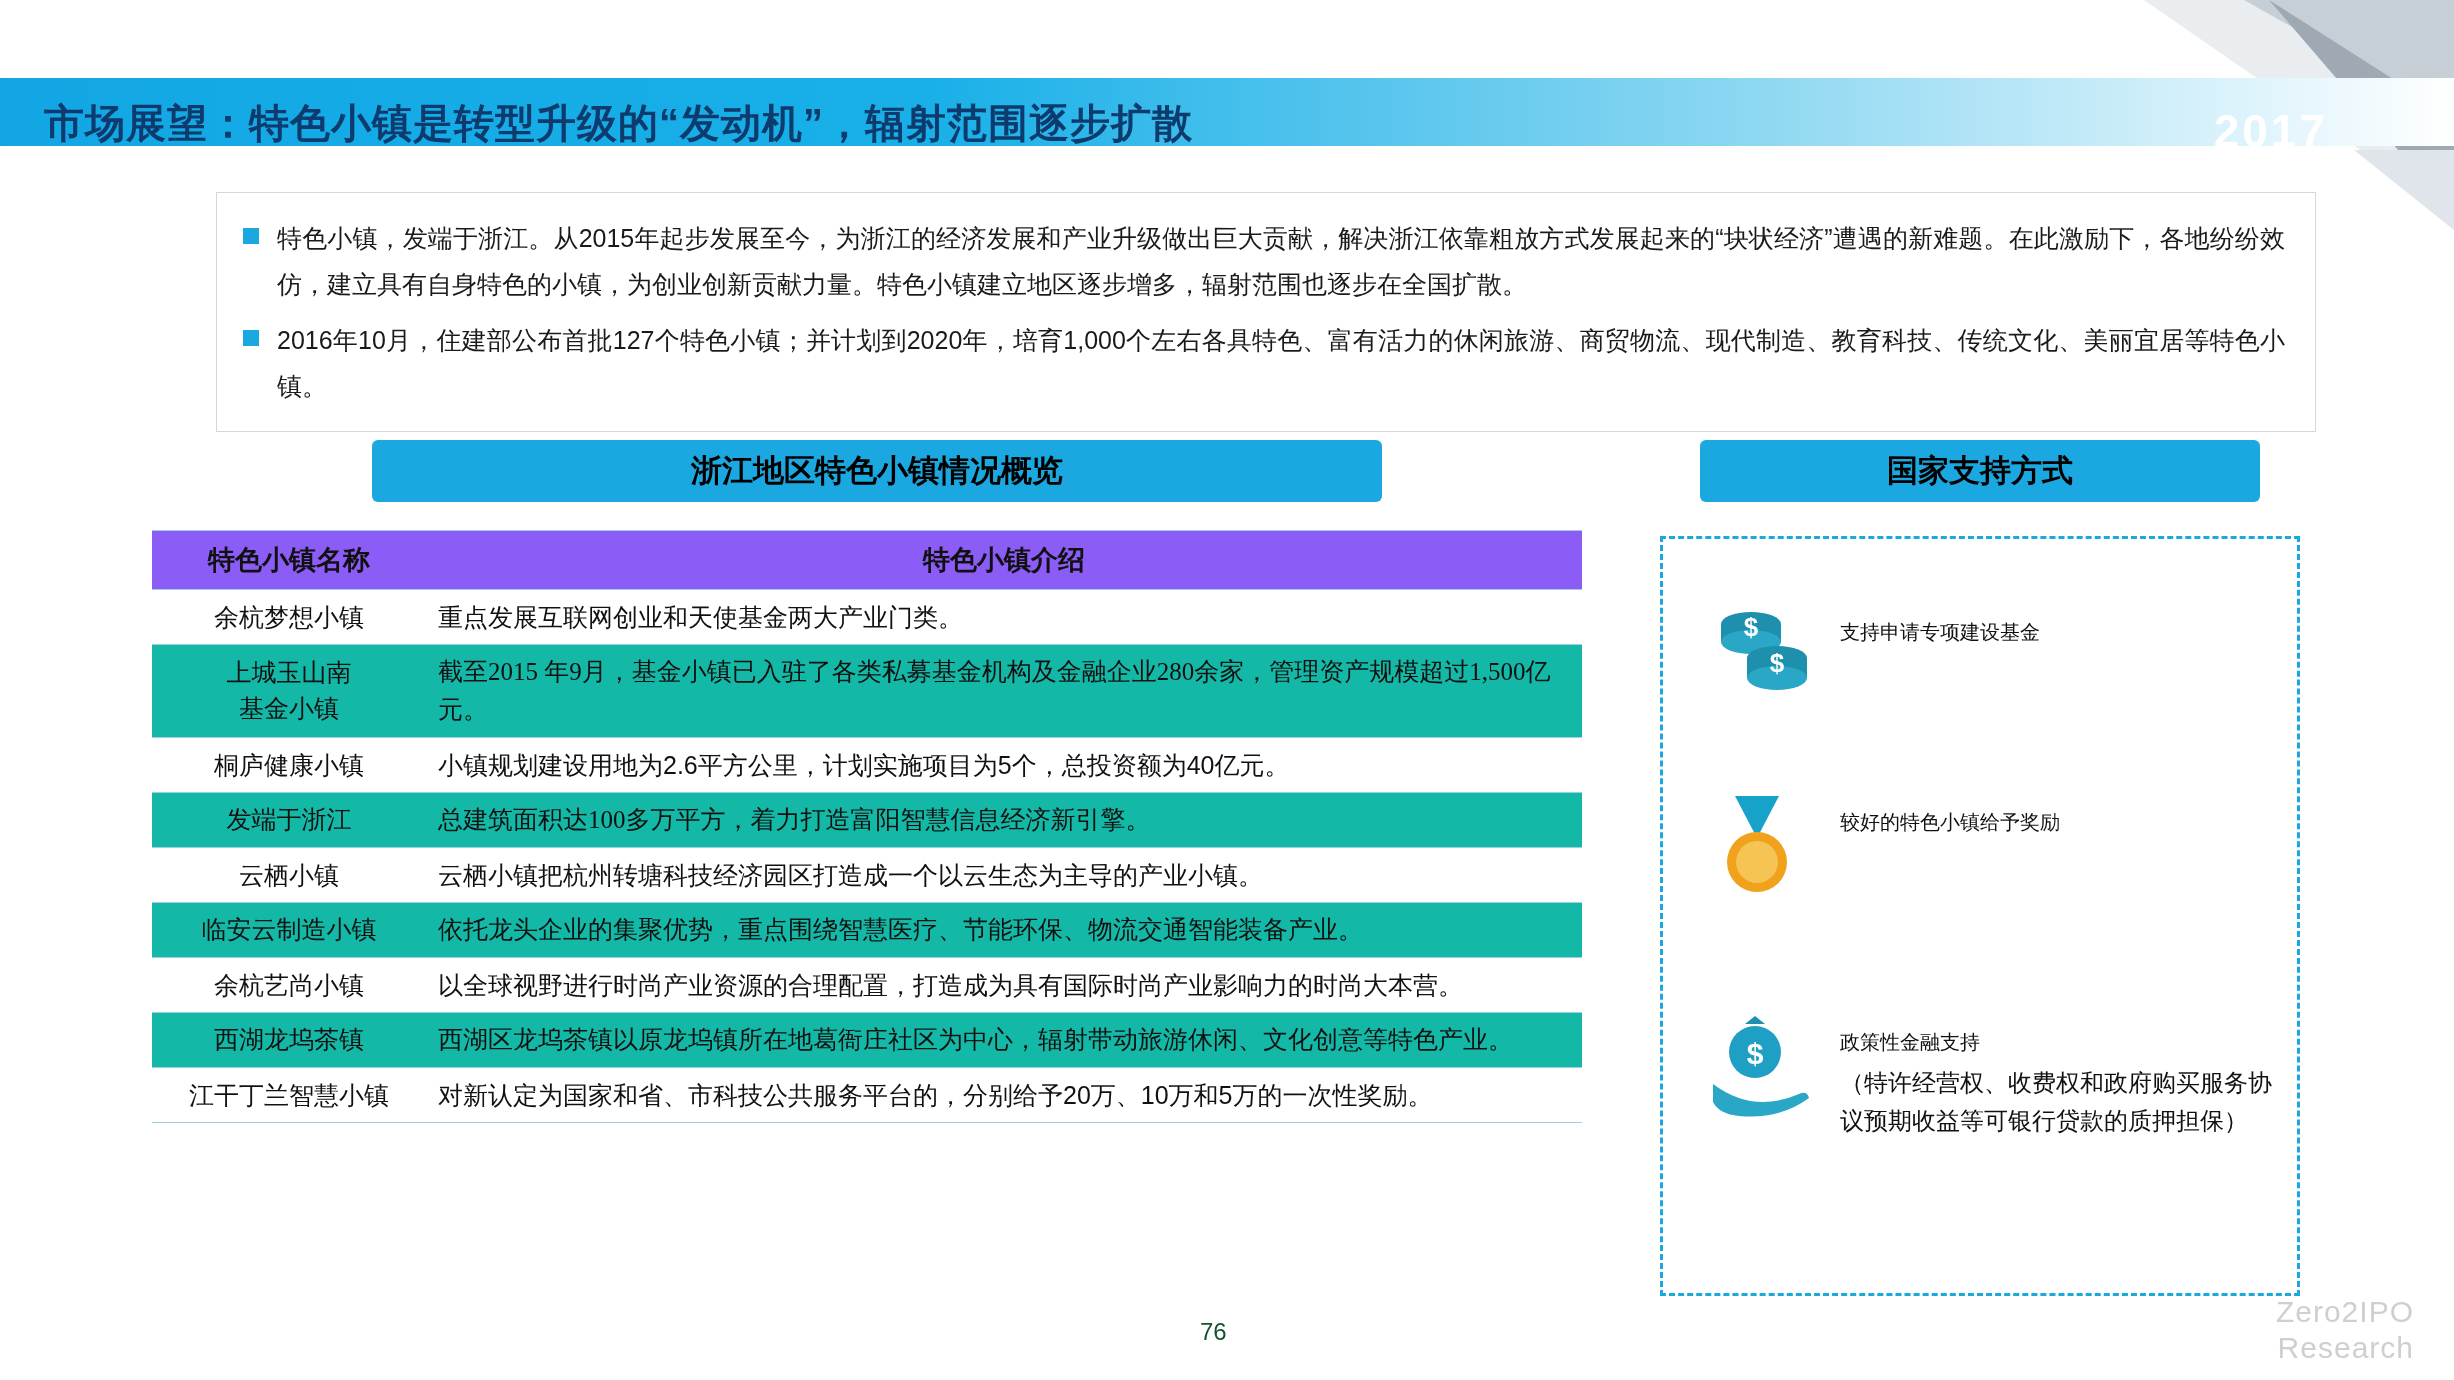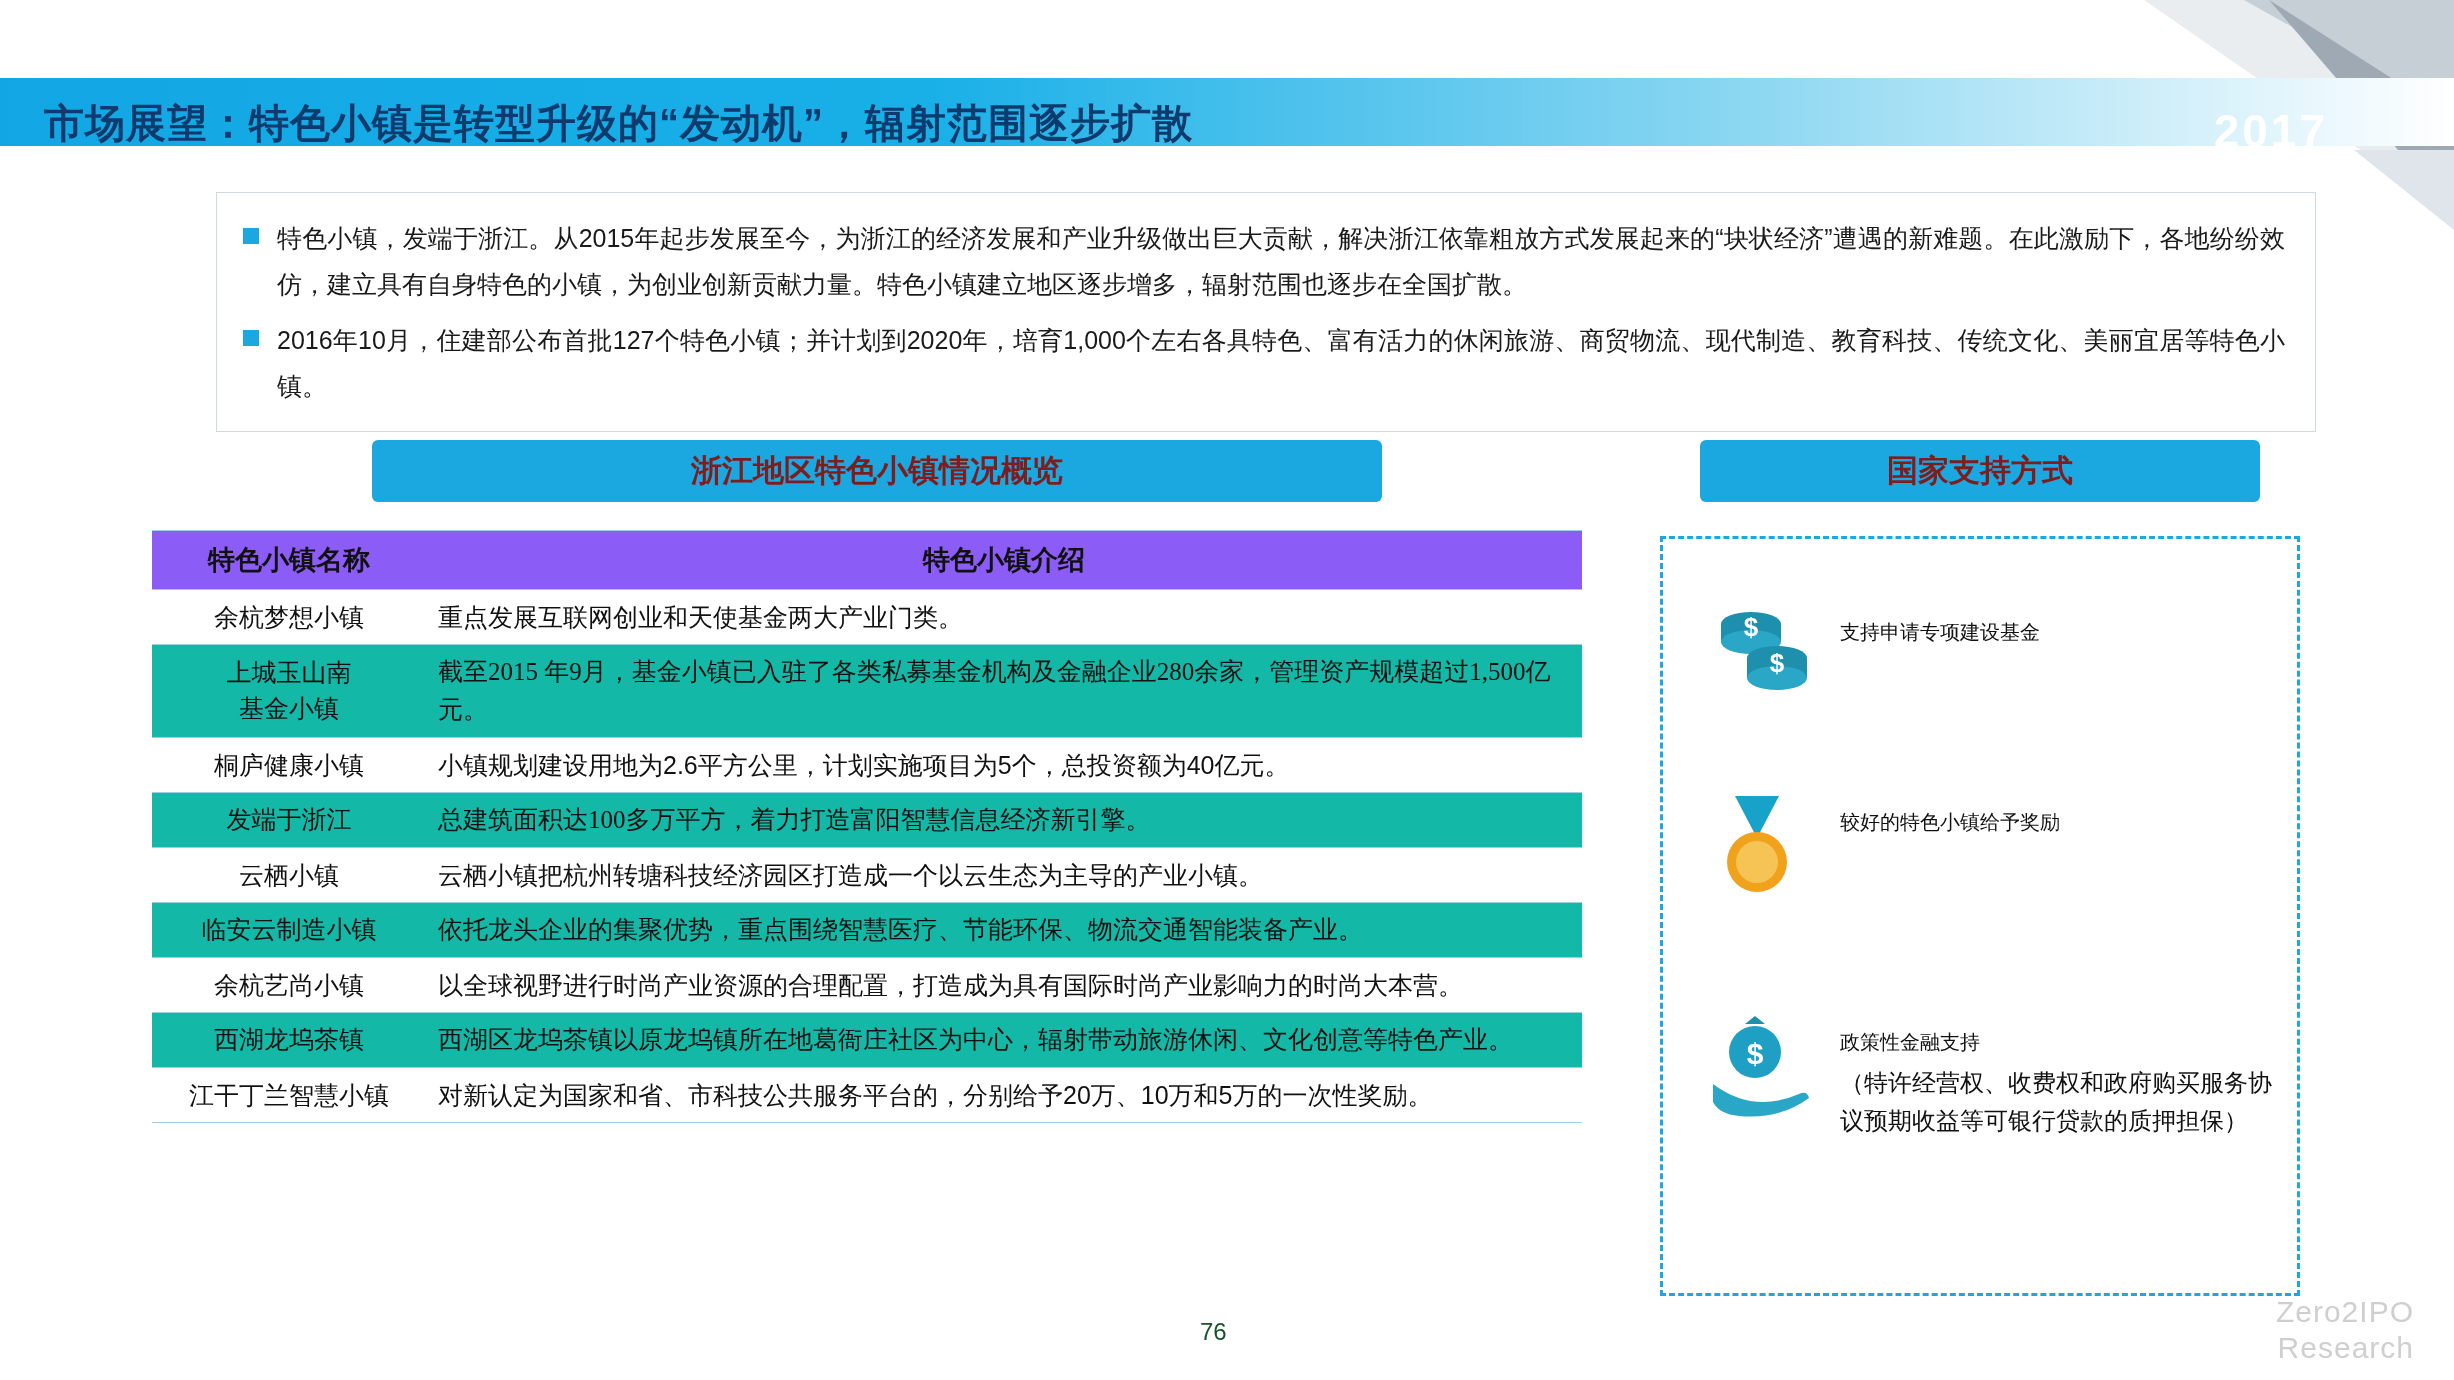--- a/index.html
+++ b/index.html
@@ -85,21 +85,21 @@
     font-size: 25px;
     line-height: 46px;
     color: #1a1a1a;
     text-align: justify;
   }
 
   
   .pill {
     position: absolute;
     background: #1ba7e0;
-    color: #7f1d1d;
+    color: #000000;
     font-size: 31px;
     font-weight: bold;
     text-align: center;
     border-radius: 6px;
     display: flex;
     align-items: center;
     justify-content: center;
   }
   #pill-left {
     left: 372px;

